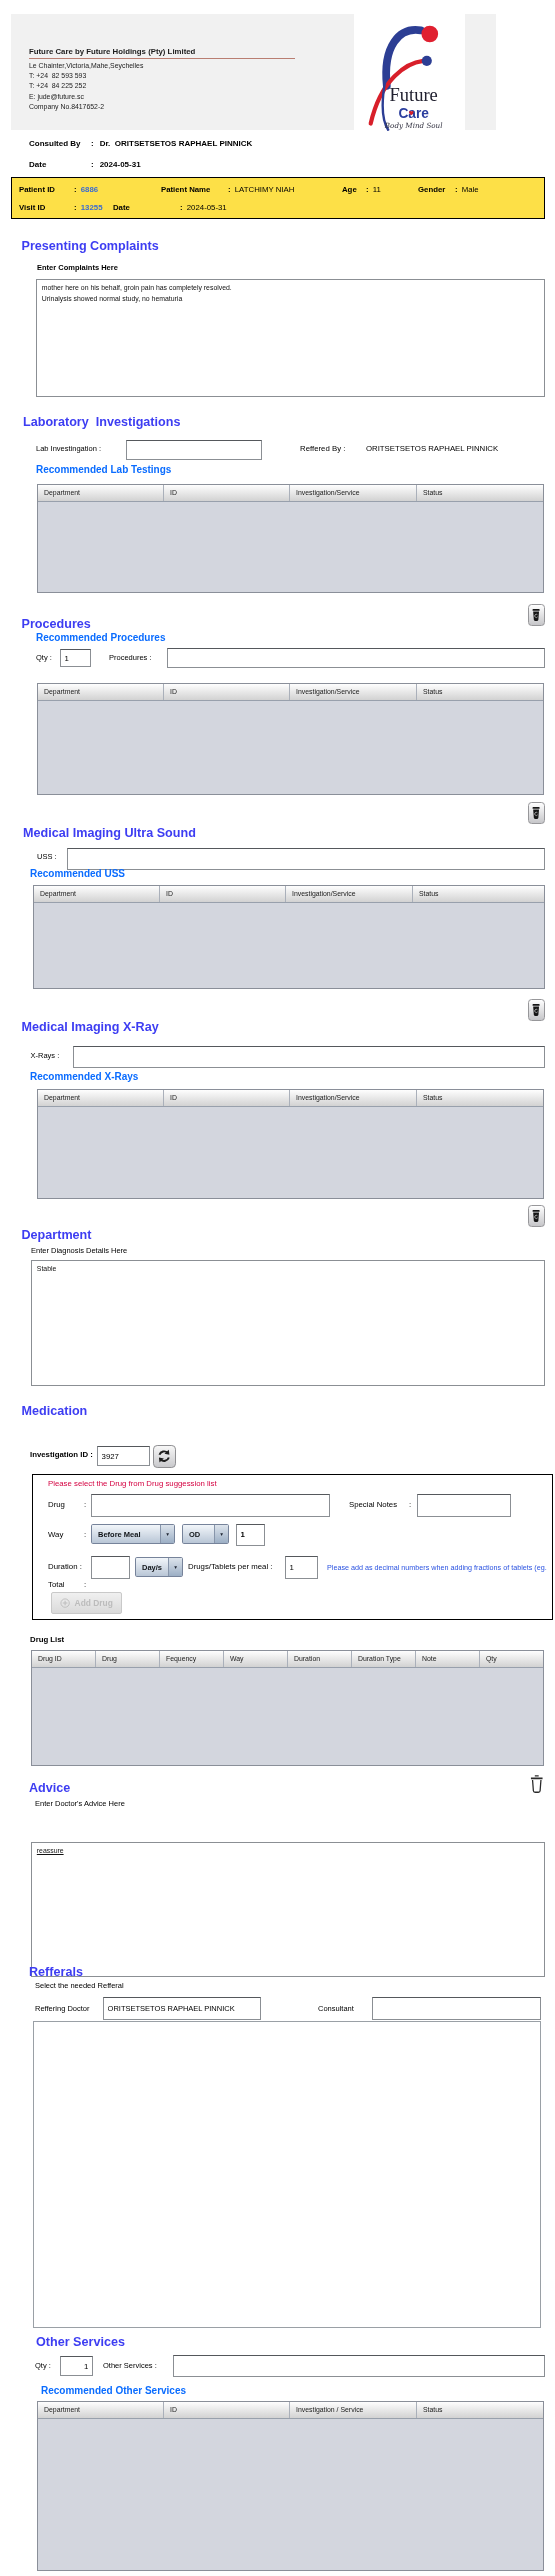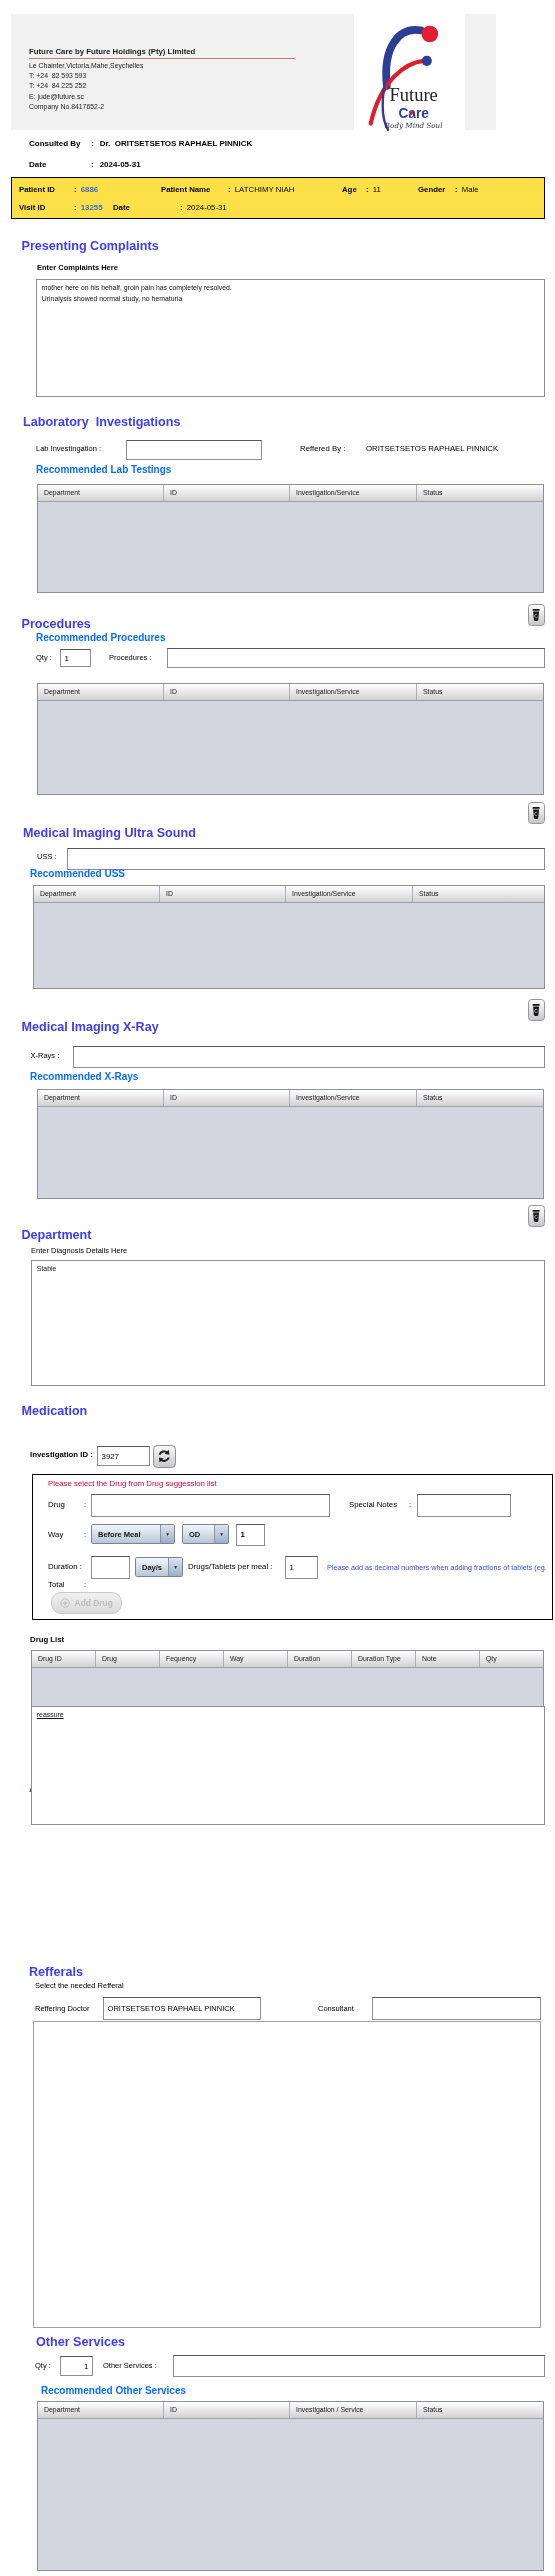--- a/index.html
+++ b/index.html
@@ -37,21 +37,21 @@
   .refresh-btn{position:absolute;width:23px;height:23px;border:0.6px solid #8f8f92;border-radius:4.2px;background:linear-gradient(#f7f7f7,#c9c9cc);display:flex;align-items:center;justify-content:center;cursor:pointer;box-sizing:border-box;}
   .dd{position:absolute;height:20.3px;box-sizing:border-box;border:0.6px solid #76839a;border-radius:1.8px;background:linear-gradient(#f2f6fa,#b9c6d6);display:flex;align-items:stretch;cursor:pointer;}
   .dd .val{flex:1;display:flex;align-items:center;padding-left:6px;font-size:7.5px;font-weight:bold;color:#101418;white-space:pre;}
   .dd .arw{width:12.6px;display:flex;align-items:center;justify-content:center;background:linear-gradient(#dde4ec,#9cafc5);border-left:0.6px solid #8795aa;font-size:4.8px;color:#1d2430;border-radius:0 1.2px 1.2px 0;}
   .med-box{position:absolute;left:24px;top:1474px;width:521px;height:146px;border:1.8px solid #000;box-sizing:border-box;background:#fff;margin-left:8px;}
   .warn{position:absolute;left:15px;top:3.6px;color:#d40040;font-size:7.8px;white-space:pre;}
   .mlbl{position:absolute;font-size:7.8px;color:#000;white-space:pre;}
   .mcolon{position:absolute;font-size:7.8px;color:#000;}
   .minp{position:absolute;background:#fff;border:0.6px solid #8b8f94;border-top:1.2px solid #55585c;box-sizing:border-box;font-family:"Liberation Sans",sans-serif;font-size:7.8px;padding:0 3.6px;}
   .note-blue{position:absolute;color:#2a52e0;font-size:7.2px;white-space:nowrap;overflow:hidden;}
-  .addbtn{position:absolute;left:18px;top:117px;width:71px;height:21.5px;border:0.6px solid #c9c9c9;border-radius:10px;background:linear-gradient(#f0f0f0,#dadada);color:#bcbcbc;font-weight:bold;font-size:8.4px;display:flex;align-items:center;justify-content:center;gap:4.2px;cursor:default;box-sizing:border-box;}
+  .addbtn{position:absolute;left:18px;top:117px;width:71px;height:21.5px;border:0.6px solid #c9c9c9;border-radius:2px;background:linear-gradient(#f0f0f0,#dadada);color:#bcbcbc;font-weight:bold;font-size:8.4px;display:flex;align-items:center;justify-content:center;gap:4.2px;cursor:default;box-sizing:border-box;}
   .bigbox{position:absolute;left:33px;top:2021px;width:508px;height:307px;border:0.6px solid #9aa0a6;background:#fff;box-sizing:border-box;}
 </style>
 </head>
 <body>
 
 <svg width="0" height="0" style="position:absolute">
   <defs>
     <symbol id="i-trash" viewBox="0 0 20 26">
       <rect x="3" y="1.5" width="14" height="3.4" rx="1.2" fill="#161616"></rect>
       <path d="M4.2,6.4 h11.6 l-1.3,16.4 a2.4,2.4 0 0 1 -2.4,2.2 h-4.2 a2.4,2.4 0 0 1 -2.4,-2.2 Z" fill="#161616"></path>
@@ -290,21 +290,21 @@
     <div class="tbody"></div>
   </div>
   <div class="trash-out" style="left:528px;top:1772px;">
     <svg width="15.5" height="20" viewBox="0 0 26 33">
         <use href="#i-trash-outline"></use>
       </svg>
   </div>
 
   <div class="sec-title" style="left:29px;top:1782px;">Advice</div>
   <div class="lbl" style="left:35px;top:1800px;">Enter Doctor's Advice Here</div>
-  <textarea class="ta" style="left: 31px; top: 1706px; width: 514px; height: 119px; text-decoration: underline;">reassure</textarea>
+  <textarea class="ta" style="left: 31px; top: 1842px; width: 514px; height: 135px; text-decoration: underline;">reassure</textarea>
 
   <div class="sec-title" style="left:29px;top:1966px;">Refferals</div>
   <div class="lbl" style="left:35px;top:1982px;">Select the needed Refferal</div>
   <div class="lbl" style="left:35px;top:2005px;">Reffering Doctor</div>
   <input class="inp" style="left: 103px; top: 1997px; width: 158px; height: 23px; font-size: 7.5px;" value="ORITSETSETOS RAPHAEL PINNICK">
   <div class="lbl" style="left:318px;top:2005px;">Consultant</div>
   <input class="inp" style="left: 372px; top: 1997px; width: 169px; height: 23px;">
   <div class="bigbox"></div>
 
   <div class="sec-title" style="left:36px;top:2336px;">Other Services</div>

